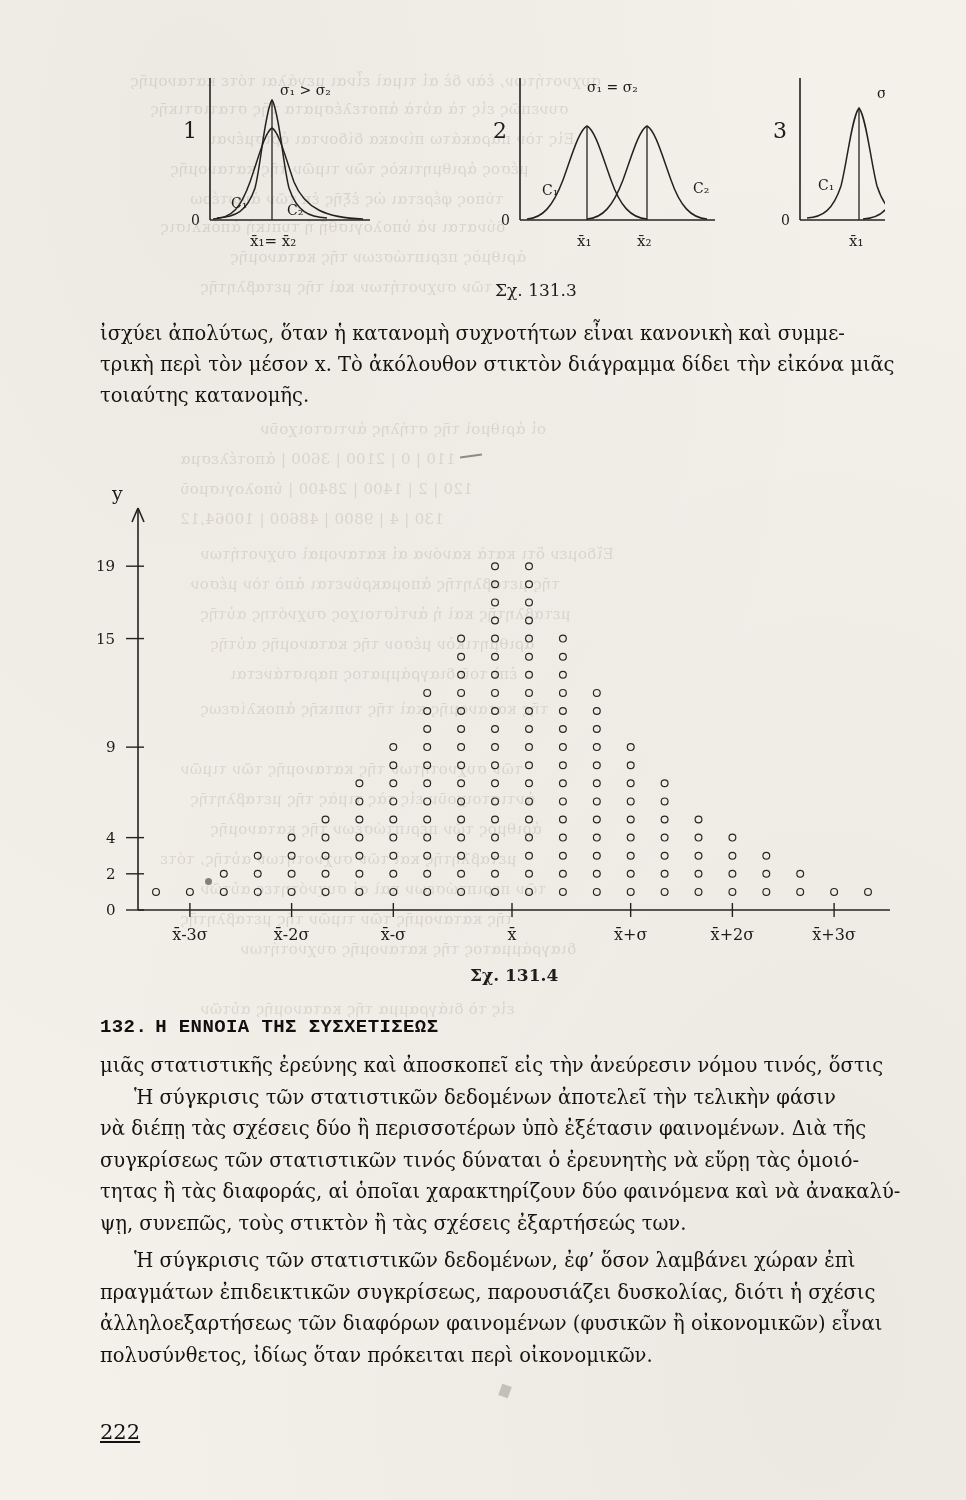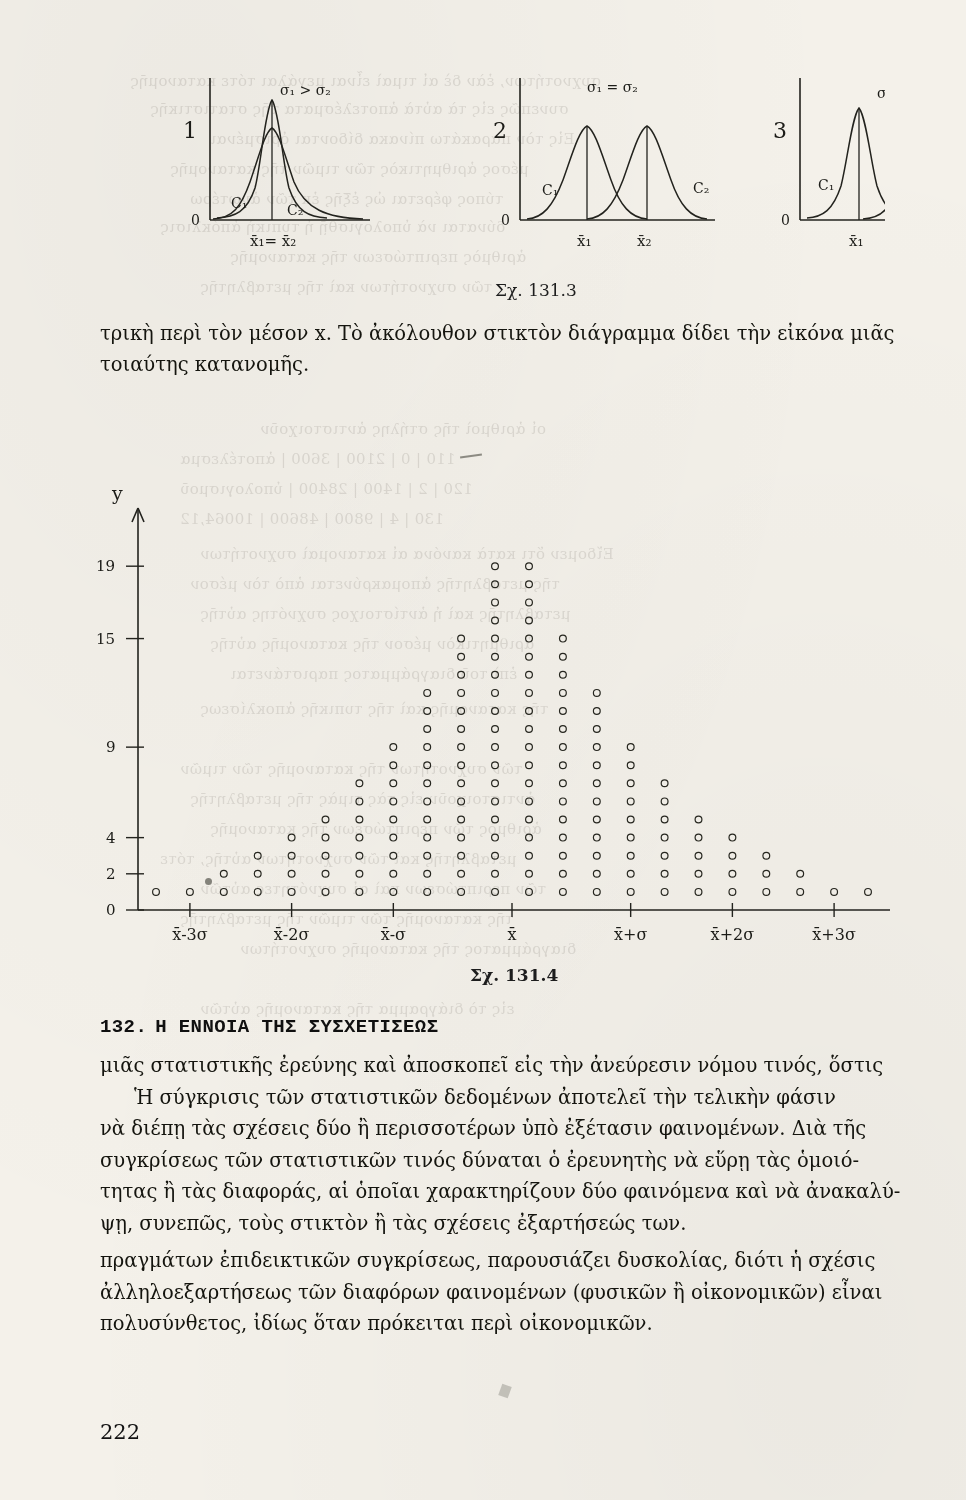--- a/index.html
+++ b/index.html
@@ -113,20 +113,21 @@
   }
   .bodytext .indent { padding-left: 34px; }
 
   #pageno {
     position: absolute;
     left: 100px;
     top: 1420px;
     font-family: "DejaVu Serif", serif;
     font-size: 21px;
     color: #121212;
+    text-decoration: underline;
   }
 
   
   .mark {
     position: absolute;
     background: #3a3a32;
     pointer-events: none;
   }
 </style>
 </head>
@@ -213,20 +214,21 @@
       <text x="542" y="186" font-size="15">x̄₂</text>
       <text x="754" y="186" font-size="15">x̄₁</text>
       <text x="818" y="186" font-size="15">x̄₂</text>
     </g>
   </svg>
 </div>
 
 <div class="figcap" id="cap1331">Σχ. 131.3</div>
 
 <div class="para" id="p1">
+  <span class="l">ἰσχύει ἀπολύτως, ὅταν ἡ κατανομὴ συχνοτήτων εἶναι κανονικὴ καὶ συμμε-</span>
   <span class="l">τρικὴ περὶ τὸν μέσον x. Τὸ ἀκόλουθον στικτὸν διάγραμμα δίδει τὴν εἰκόνα μιᾶς</span>
   <span class="l">τοιαύτης κατανομῆς.</span>
 </div>
 
 <div id="fig1314">
   <svg id="scatter-svg" width="880" height="500" viewBox="0 0 880 500" xmlns="http://www.w3.org/2000/svg">
     <g id="axes" stroke="#23231e" stroke-width="1.6" fill="none">
       <path d="M98 38 L98 440"></path>
       <path d="M98 440 L850 440"></path>
       <path d="M98 38 L92 52 M98 38 L104 52"></path>
@@ -436,20 +438,21 @@
 <div class="bodytext" id="body1">
   <span class="l">μιᾶς στατιστικῆς ἐρεύνης καὶ ἀποσκοπεῖ εἰς τὴν ἀνεύρεσιν νόμου τινός, ὅστις</span>
   <span class="l indent">Ἡ σύγκρισις τῶν στατιστικῶν δεδομένων ἀποτελεῖ τὴν τελικὴν φάσιν</span>
   <span class="l">νὰ διέπῃ τὰς σχέσεις δύο ἢ περισσοτέρων ὑπὸ ἐξέτασιν φαινομένων. Διὰ τῆς</span>
   <span class="l">συγκρίσεως τῶν στατιστικῶν τινός δύναται ὁ ἐρευνητὴς νὰ εὕρῃ τὰς ὁμοιό-</span>
   <span class="l">τητας ἢ τὰς διαφοράς, αἱ ὁποῖαι χαρακτηρίζουν δύο φαινόμενα καὶ νὰ ἀνακαλύ-</span>
   <span class="l">ψῃ, συνεπῶς, τοὺς στικτὸν ἢ τὰς σχέσεις ἐξαρτήσεώς των.</span>
 </div>
 
 <div class="bodytext" id="body2">
+  <span class="l indent">Ἡ σύγκρισις τῶν στατιστικῶν δεδομένων, ἐφ’ ὅσον λαμβάνει χώραν ἐπὶ</span>
   <span class="l">πραγμάτων ἐπιδεικτικῶν συγκρίσεως, παρουσιάζει δυσκολίας, διότι ἡ σχέσις</span>
   <span class="l">ἀλληλοεξαρτήσεως τῶν διαφόρων φαινομένων (φυσικῶν ἢ οἰκονομικῶν) εἶναι</span>
   <span class="l">πολυσύνθετος, ἰδίως ὅταν πρόκειται περὶ οἰκονομικῶν.</span>
 </div>
 
 <div id="pageno">222</div>
 
 <div class="mark" style="left:460px; top:455px; width:22px; height:2px; transform:rotate(-8deg); opacity:.55;"></div>
 <div class="mark" style="left:205px; top:878px; width:7px; height:7px; border-radius:50%; opacity:.6;"></div>
 <div class="mark" style="left:500px; top:1385px; width:10px; height:12px; opacity:.25; transform:rotate(20deg);"></div>

